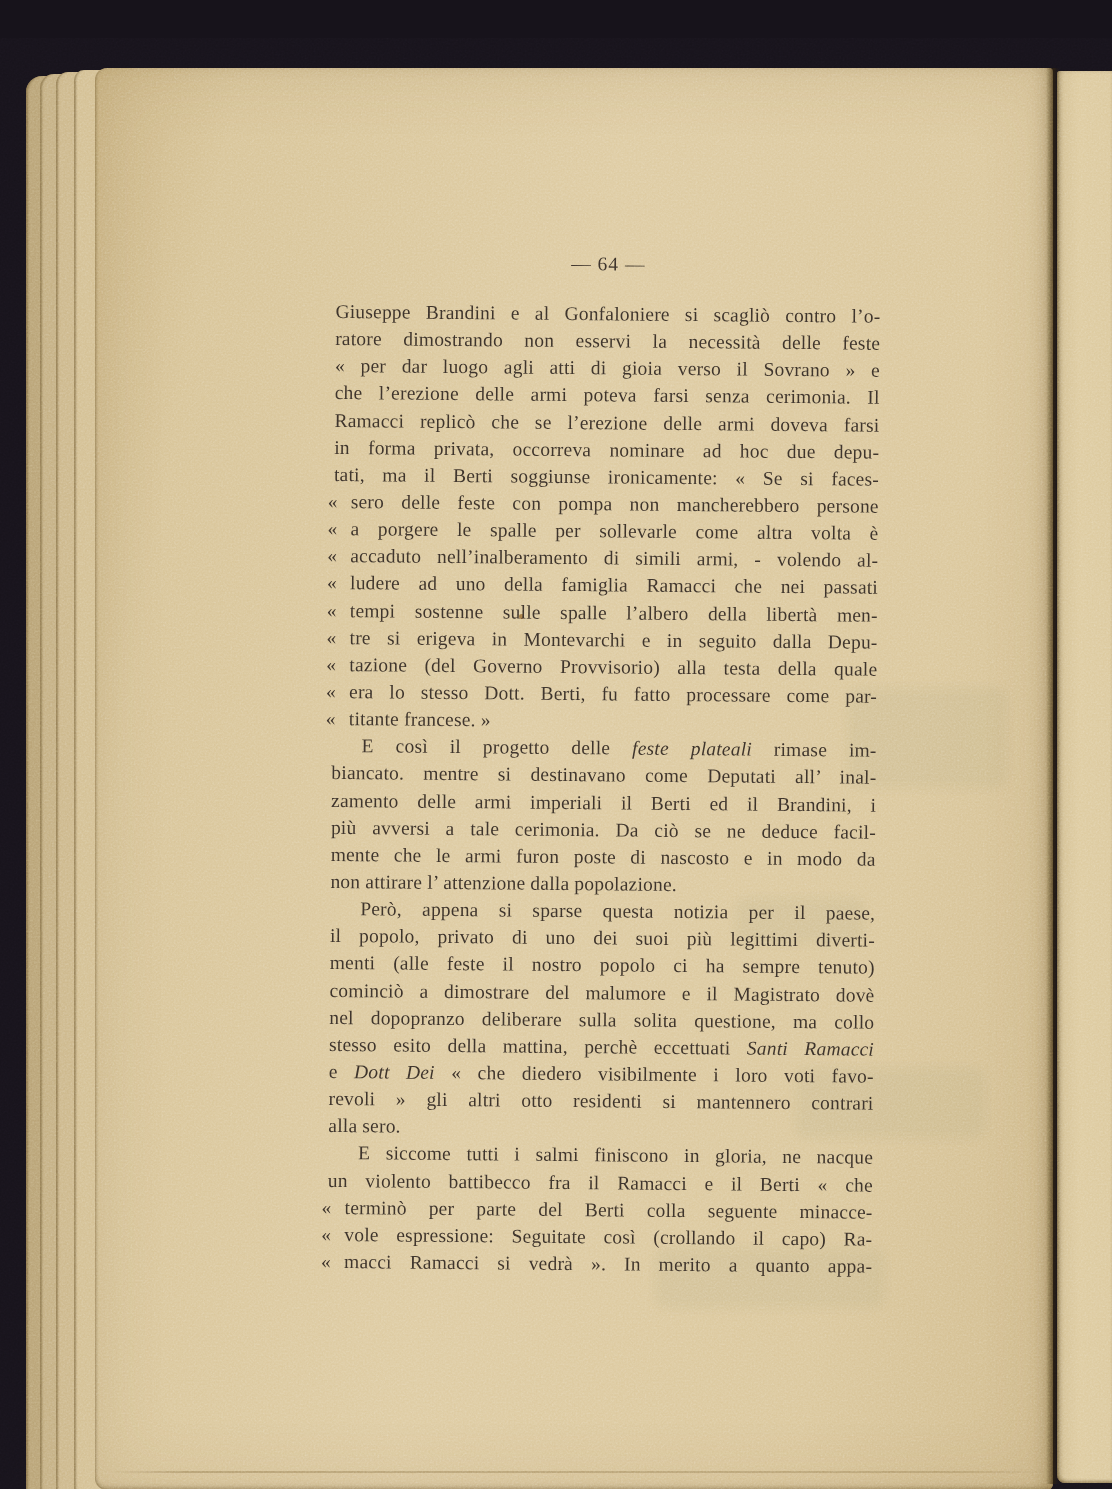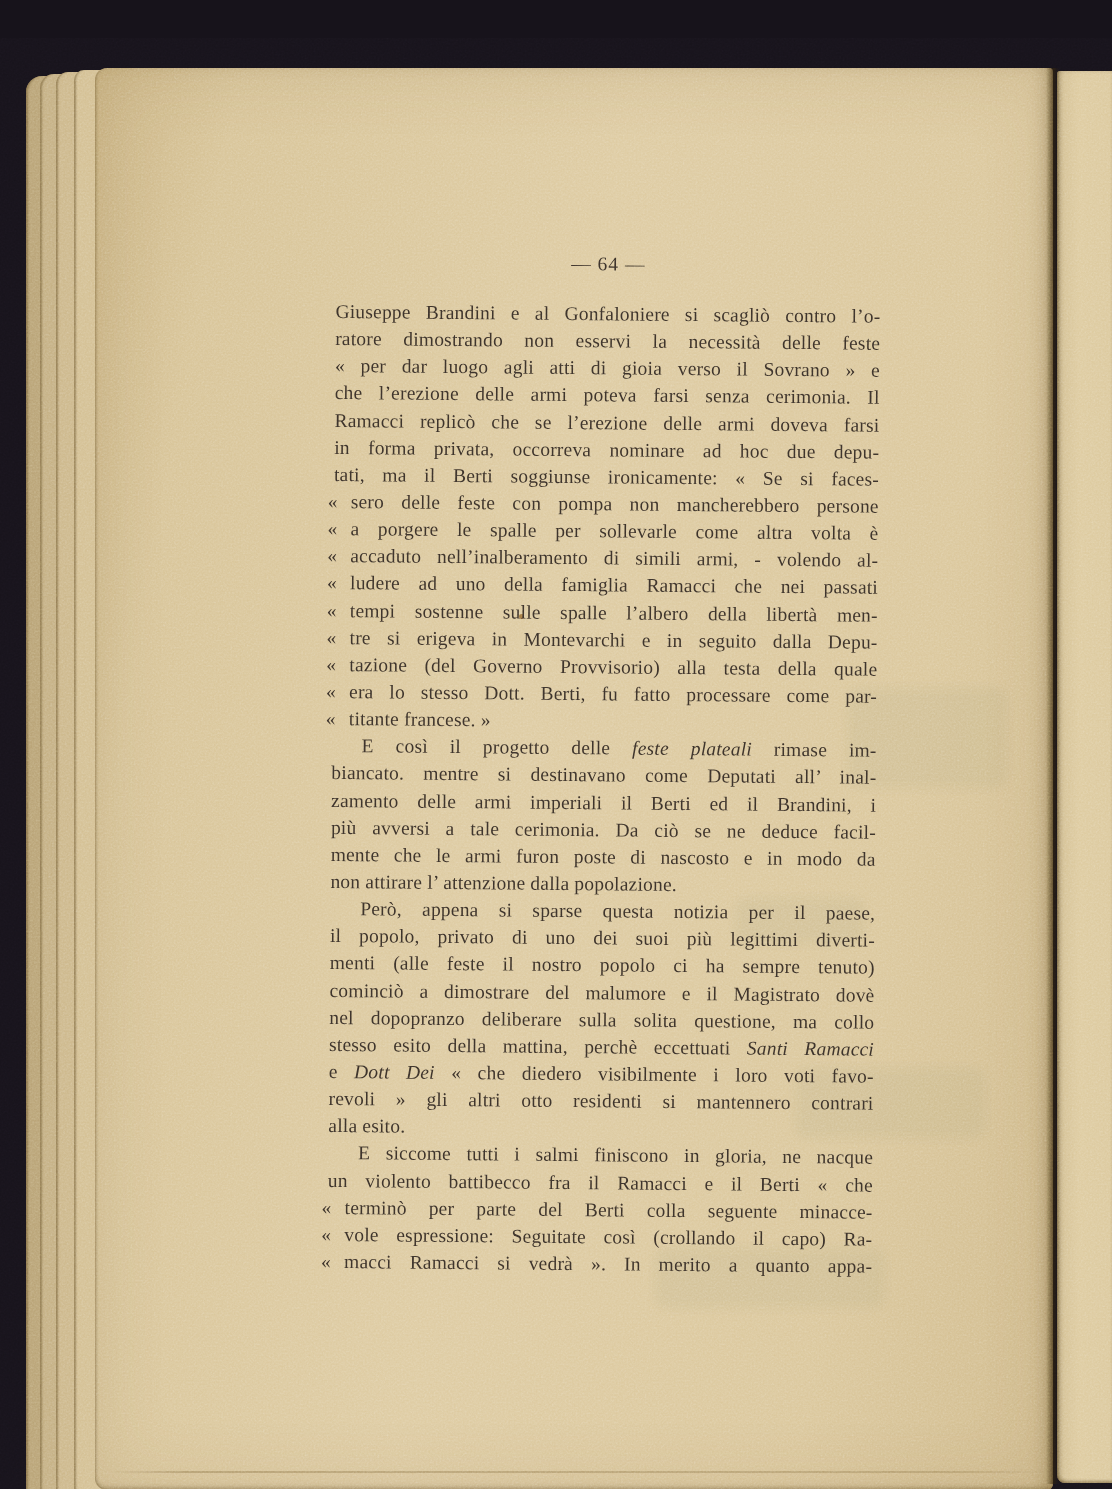--- a/index.html
+++ b/index.html
@@ -131,21 +131,21 @@
           <div class="line"><span>mente che le armi furon poste di nascosto e in modo da</span></div>
           <div class="line short"><span>non attirare l’ attenzione dalla popolazione.</span></div>
           <div class="line indent"><span>Però, appena si sparse questa notizia per il paese,</span></div>
           <div class="line"><span>il popolo, privato di uno dei suoi più legittimi diverti-</span></div>
           <div class="line"><span>menti (alle feste il nostro popolo ci ha sempre tenuto)</span></div>
           <div class="line"><span>cominciò a dimostrare del malumore e il Magistrato dovè</span></div>
           <div class="line"><span>nel dopopranzo deliberare sulla solita questione, ma collo</span></div>
           <div class="line"><span>stesso esito della mattina, perchè eccettuati </span><span class="it">Santi Ramacci</span></div>
           <div class="line"><span>e </span><span class="it">Dott Dei</span><span> « che diedero visibilmente i loro voti favo-</span></div>
           <div class="line"><span>revoli » gli altri otto residenti si mantennero contrari</span></div>
-          <div class="line short"><span>alla esito.</span></div>
+          <div class="line short"><span>alla sero.</span></div>
           <div class="line indent"><span>E siccome tutti i salmi finiscono in gloria, ne nacque</span></div>
           <div class="line"><span>un violento battibecco fra il Ramacci e il Berti « che</span></div>
           <div class="line quote"><span class="qmark">«</span><span>terminò per parte del Berti colla seguente minacce-</span></div>
           <div class="line quote"><span class="qmark">«</span><span>vole espressione: Seguitate così (crollando il capo) Ra-</span></div>
           <div class="line quote"><span class="qmark">«</span><span>macci Ramacci si vedrà ». In merito a quanto appa-</span></div>
         </div>
     </div>
   </div>
 
   <div class="next-page"></div>

